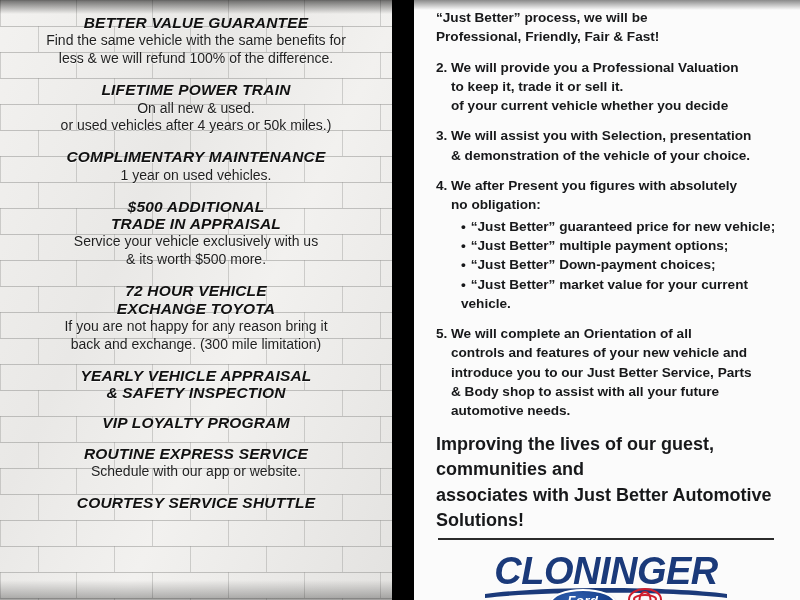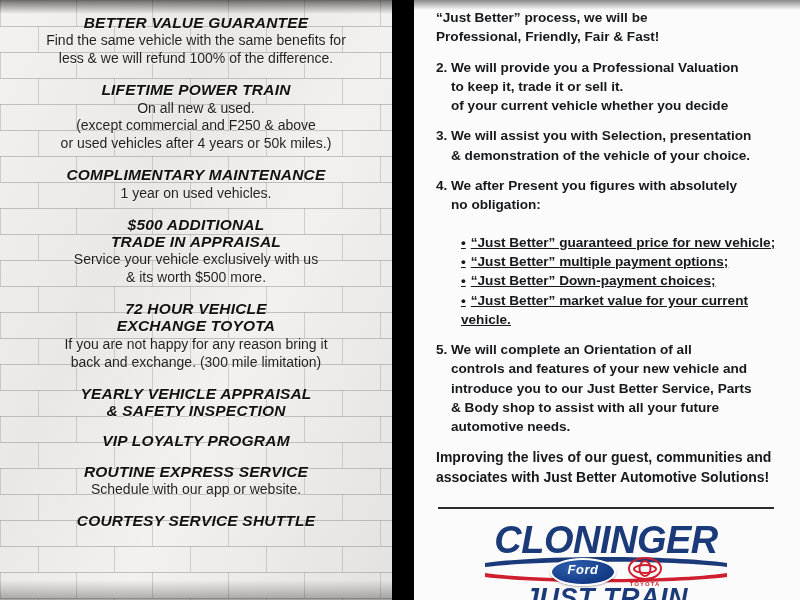--- a/index.html
+++ b/index.html
@@ -146,39 +146,38 @@
     text-align: left;
     line-height: 1.42;
   }
   .step-body {
     font-size: 13.6px;
     font-weight: bold;
     line-height: 1.42;
     flex: 1 1 auto;
   }
   .bullets {
-    margin-top: 18px;
-    text-decoration: underline;
+    margin-top: 2px;
   }
   .bullet {
     font-size: 13.6px;
     font-weight: bold;
     line-height: 1.42;
     padding-left: 10px;
   }
   .bullet:before {
     content: "\2022";
     margin-right: 5px;
   }
   .closing {
-    font-size: 14px;
+    font-size: 18px;
     font-weight: bold;
     line-height: 1.42;
     margin-top: 2px;
-    margin-bottom: 20px;
+    margin-bottom: 4px;
   }
   .rule {
     height: 2px;
     background: #2b2b2b;
     margin: 0 2px 12px 2px;
   }
 
   
   .logo-block {
     text-align: center;
@@ -470,21 +469,20 @@
           <div class="benefit-title">BETTER VALUE GUARANTEE</div>
           <div class="benefit-body">
             <div class="benefit-line">Find the same vehicle with the same benefits for</div>
             <div class="benefit-line">less &amp; we will refund 100% of the difference.</div>
           </div>
         </div>
         <div class="benefit">
           <div class="benefit-title">LIFETIME POWER TRAIN</div>
           <div class="benefit-body">
             <div class="benefit-line">On all new &amp; used.</div>
-            <div class="benefit-line">(except commercial and F250 &amp; above</div>
             <div class="benefit-line">or used vehicles after 4 years or 50k miles.)</div>
           </div>
         </div>
         <div class="benefit">
           <div class="benefit-title">COMPLIMENTARY MAINTENANCE</div>
           <div class="benefit-body">
             <div class="benefit-line">1 year on used vehicles.</div>
           </div>
         </div>
         <div class="benefit">

